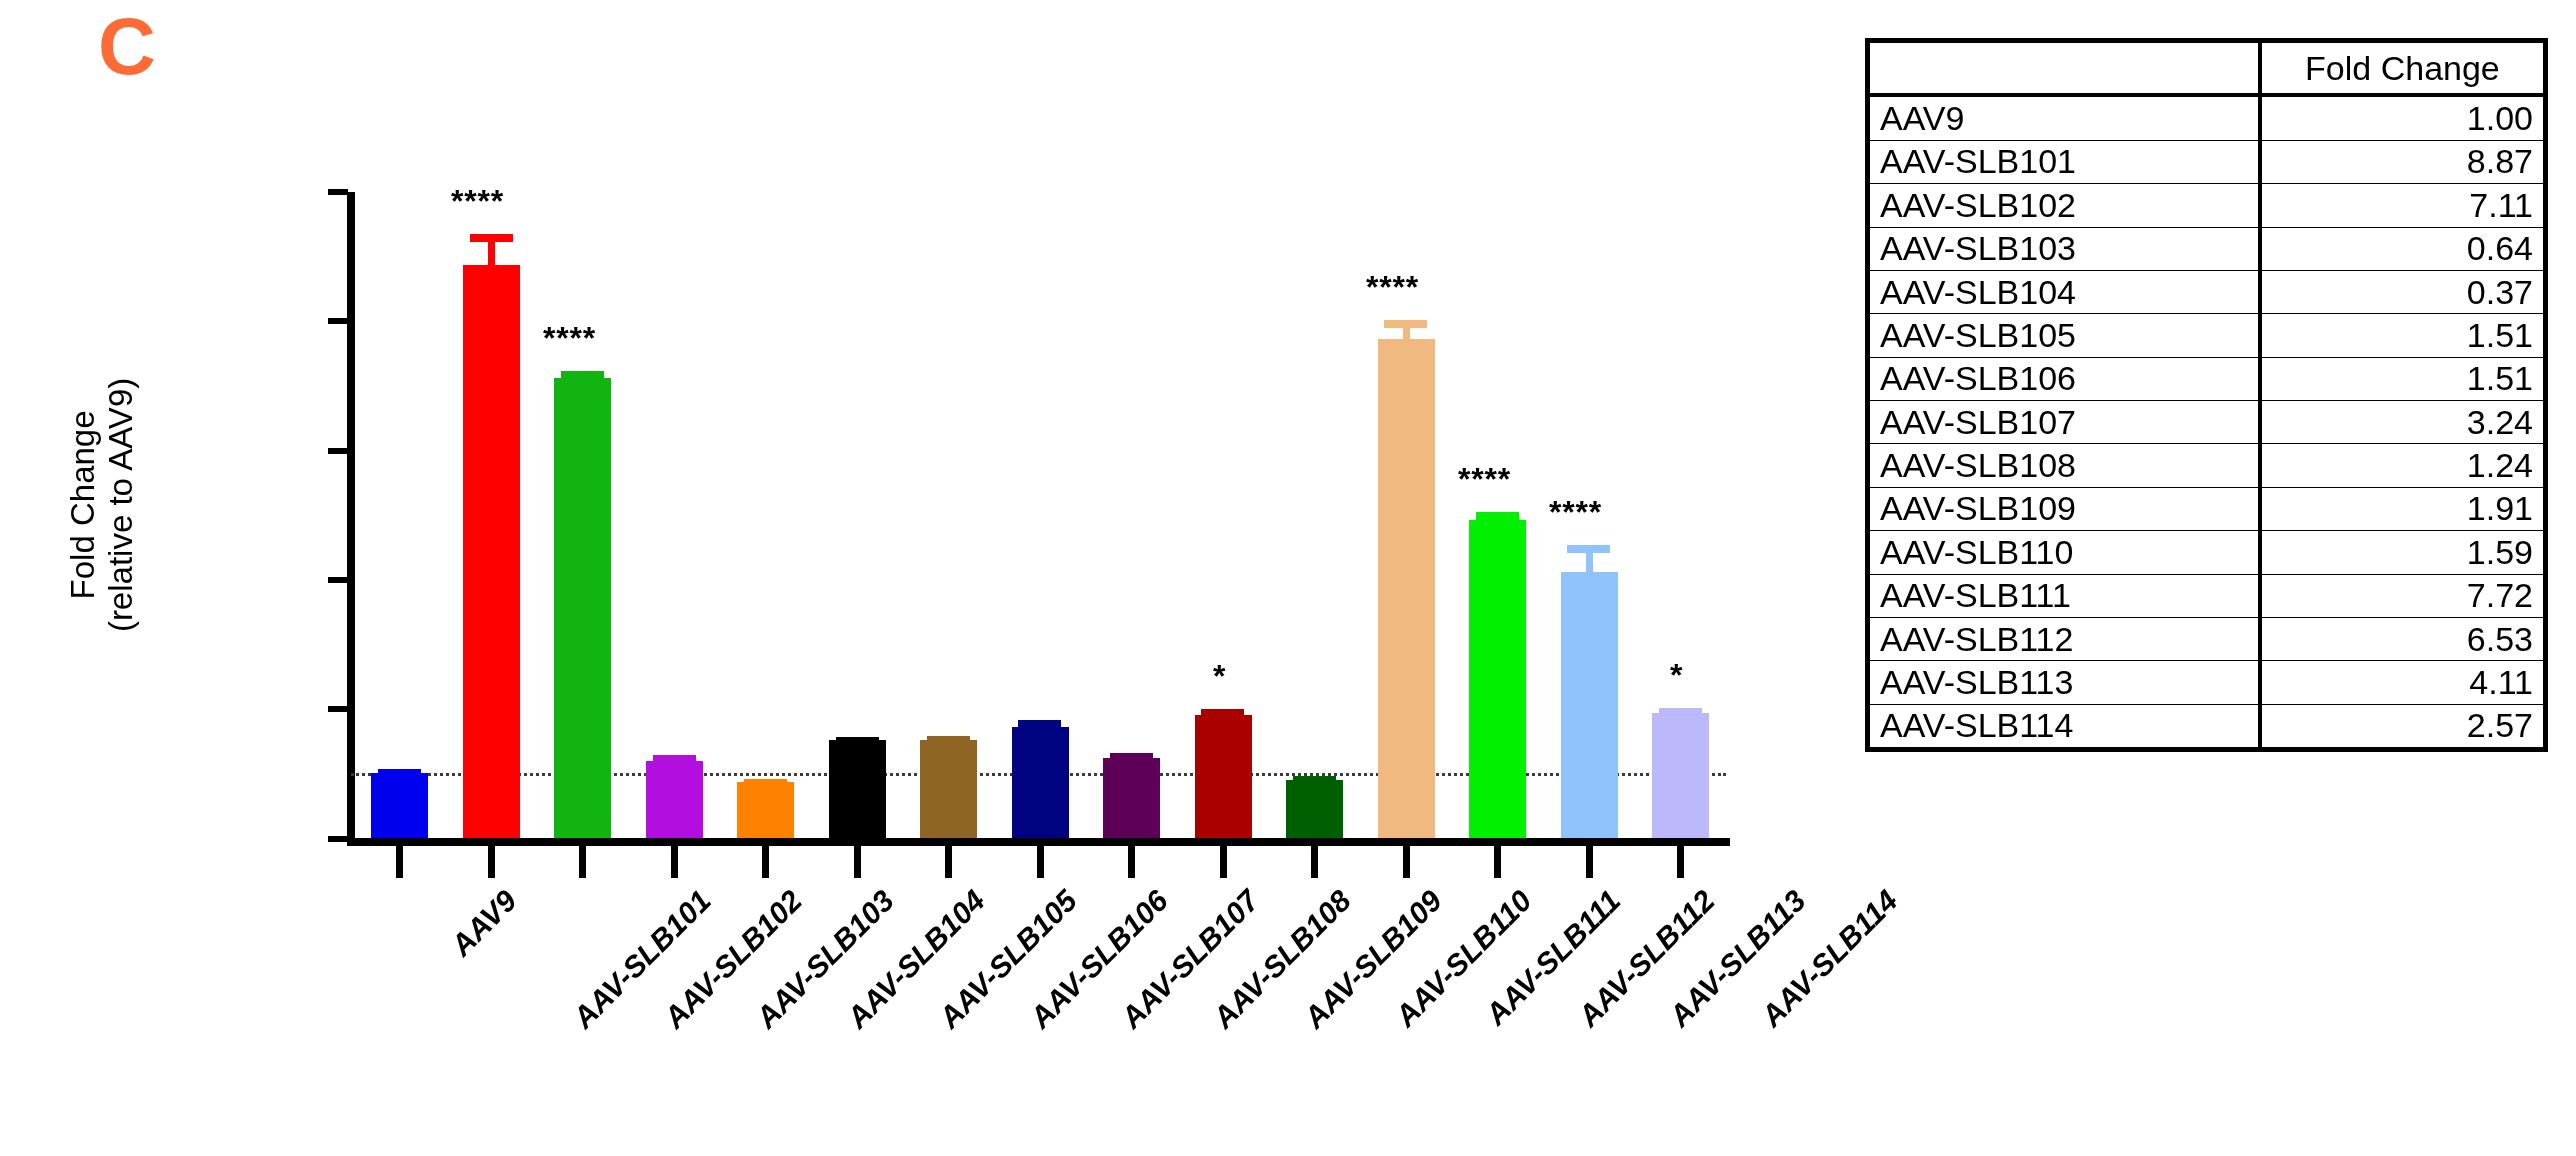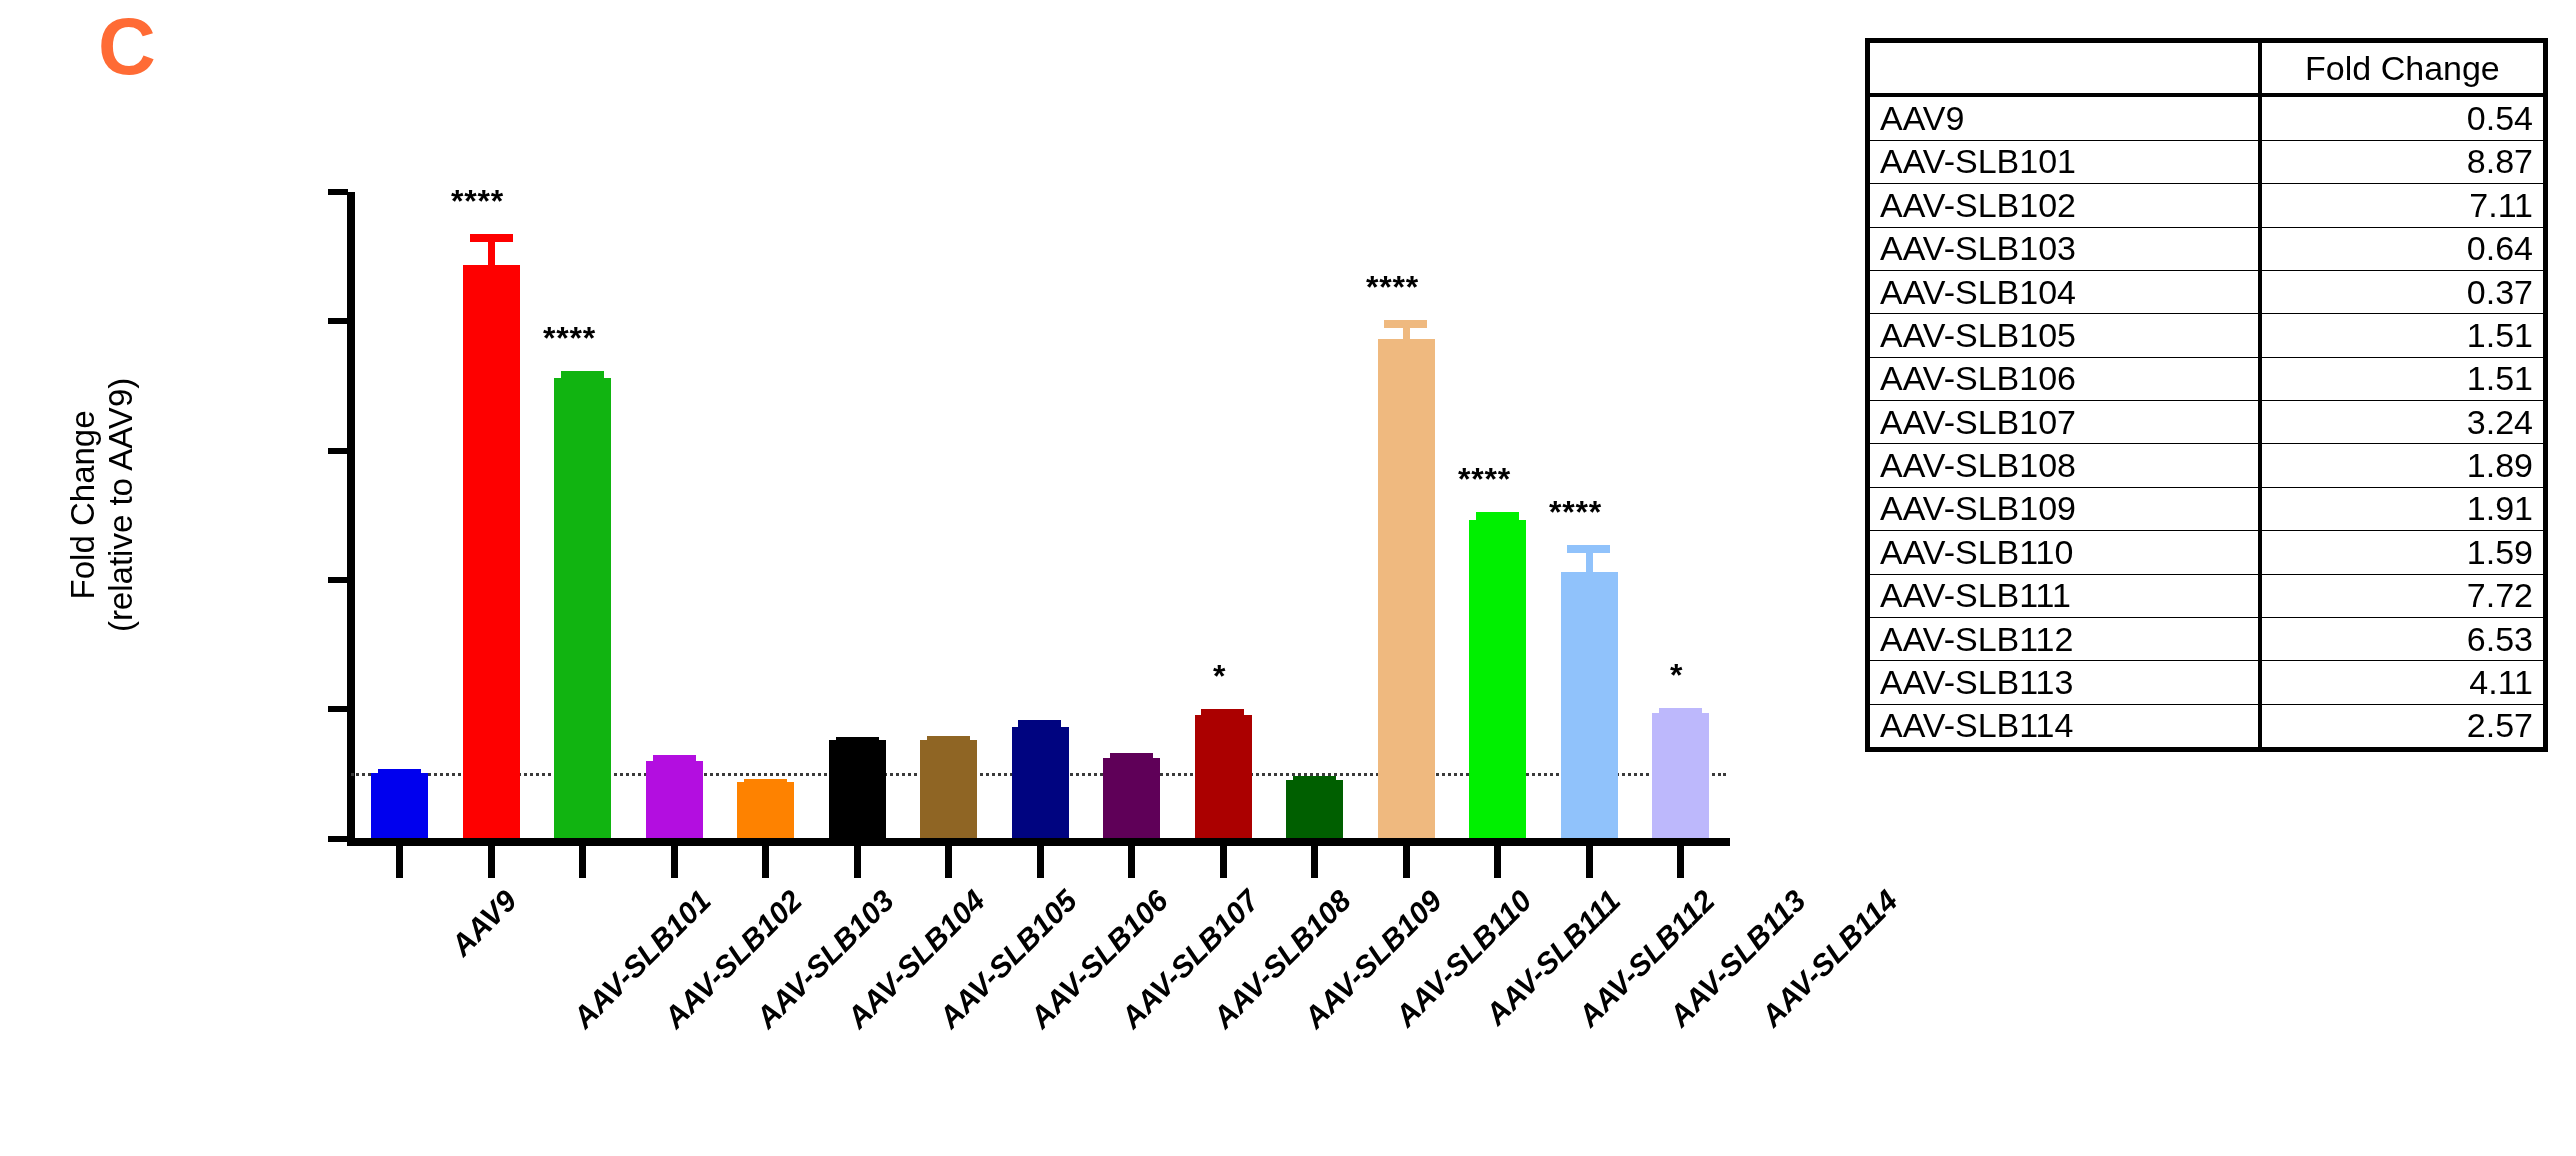--- a/index.html
+++ b/index.html
@@ -313,21 +313,21 @@
   <table class="fc-table">
     <thead>
       <tr>
         <td class="col-name"></td>
         <td class="col-val vsep">Fold Change</td>
       </tr>
     </thead>
     <tbody id="fc-table-body">
         <tr>
           <td class="col-name">AAV9</td>
-          <td class="col-val vsep">0.54</td>
+          <td class="col-val vsep">1.00</td>
         </tr>
         <tr>
           <td class="col-name">AAV-SLB101</td>
           <td class="col-val vsep">8.87</td>
         </tr>
         <tr>
           <td class="col-name">AAV-SLB102</td>
           <td class="col-val vsep">7.11</td>
         </tr>
         <tr>
@@ -345,21 +345,21 @@
         <tr>
           <td class="col-name">AAV-SLB106</td>
           <td class="col-val vsep">1.51</td>
         </tr>
         <tr>
           <td class="col-name">AAV-SLB107</td>
           <td class="col-val vsep">3.24</td>
         </tr>
         <tr>
           <td class="col-name">AAV-SLB108</td>
-          <td class="col-val vsep">1.89</td>
+          <td class="col-val vsep">1.24</td>
         </tr>
         <tr>
           <td class="col-name">AAV-SLB109</td>
           <td class="col-val vsep">1.91</td>
         </tr>
         <tr>
           <td class="col-name">AAV-SLB110</td>
           <td class="col-val vsep">1.59</td>
         </tr>
         <tr>

